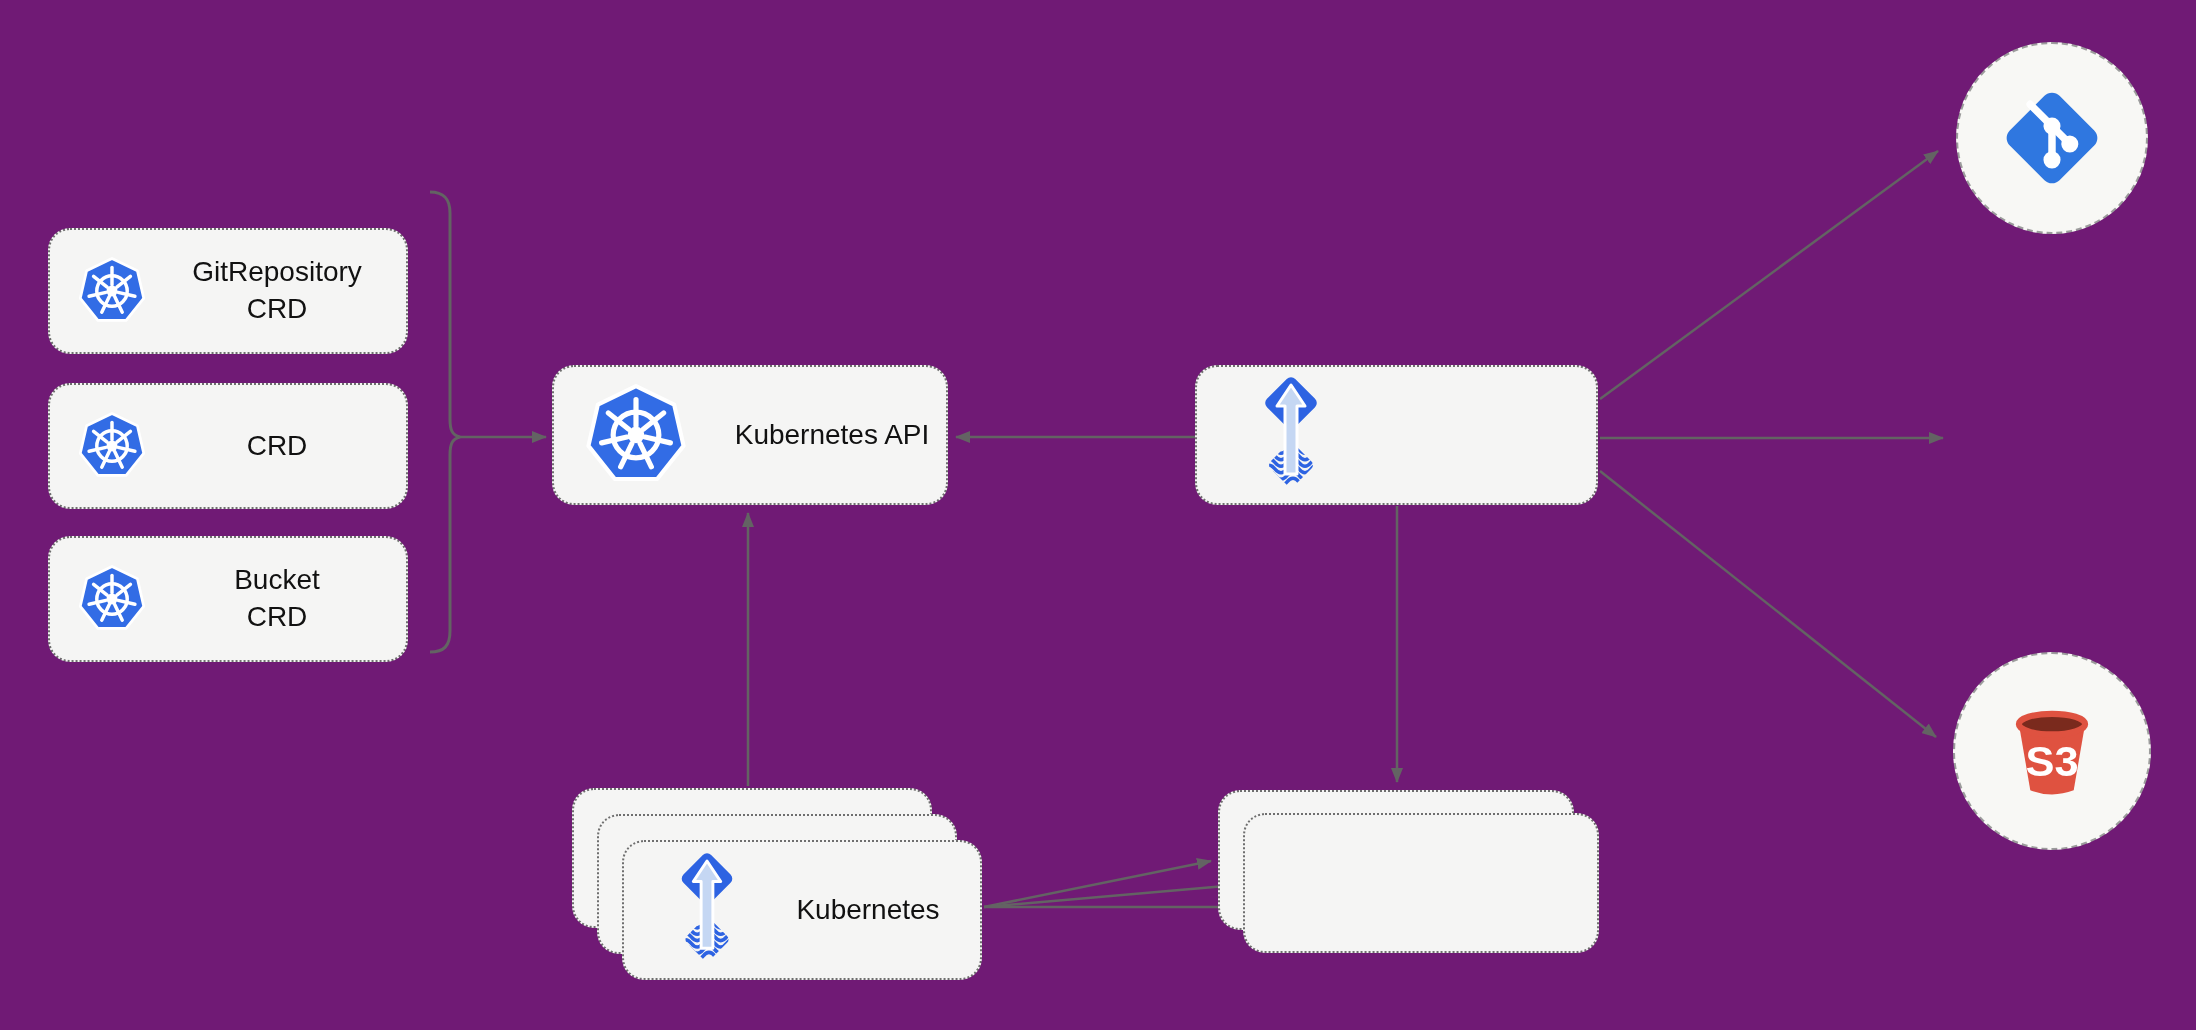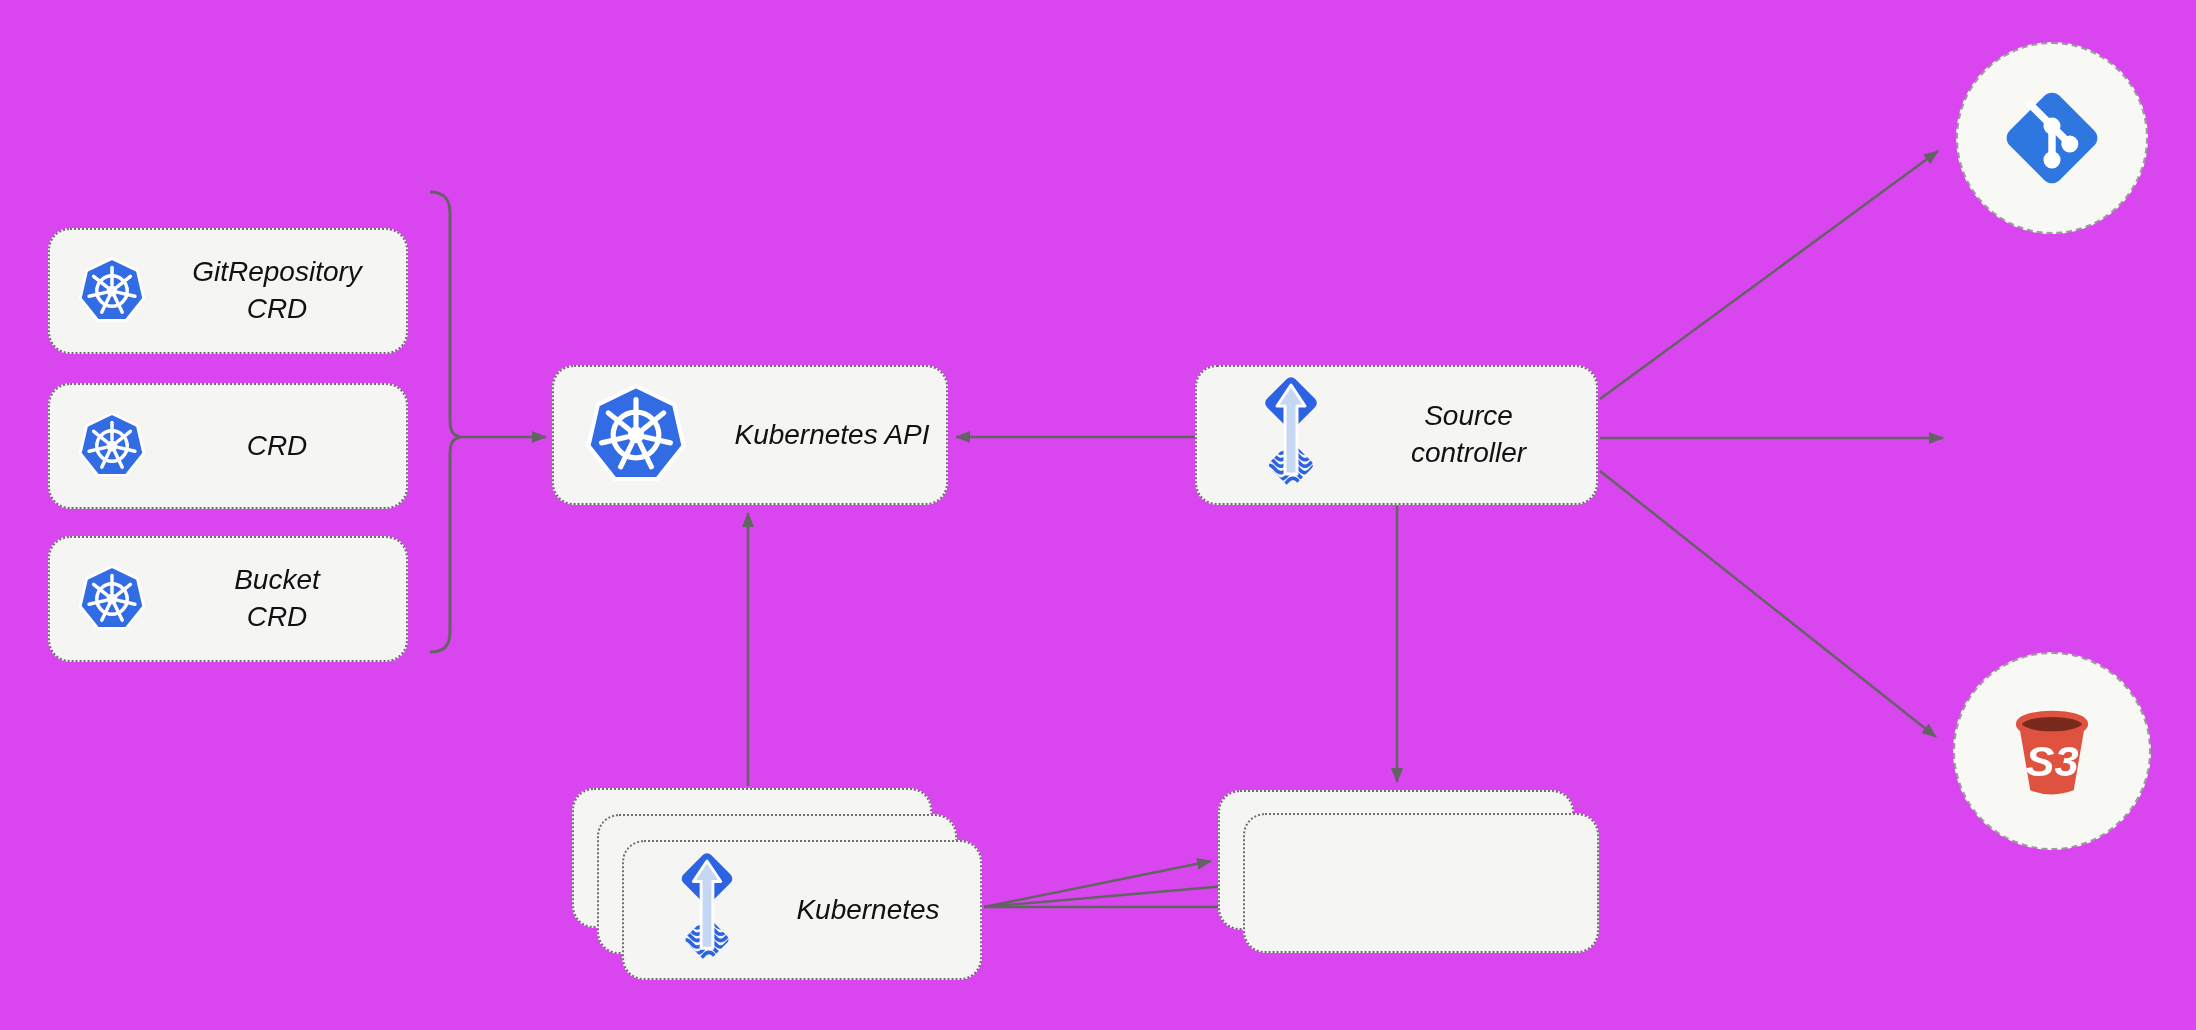--- a/index.html
+++ b/index.html
@@ -13,22 +13,22 @@
     --c-layers:#3D82E8;
     --c-line:#636363;
     --c-box-fill:#F5F5F4;
     --c-box-border:#6E6E6E;
     --c-circle-fill:#F8F8F5;
     --c-circle-border:#9C9C9C;
     --c-text:#111111;
   }
   html,body{margin:0;padding:0;background:#ffffff;}
   #canvas{
-    position:relative;width:2196px;height:1030px;background:#d946ef;overflow:hidden;
-    font-family:"Liberation Sans",sans-serif;color:var(--c-text);font-style:italic;
+    position:relative;width:2196px;height:1030px;background:#701a75;overflow:hidden;
+    font-family:"Liberation Sans",sans-serif;color:var(--c-text);
   }
   .node{
     position:absolute;box-sizing:border-box;
     background:var(--c-box-fill);
     border:2px dotted var(--c-box-border);
     border-radius:22px;
     display:flex;align-items:center;
   }
   .node .icon{flex:0 0 auto;display:flex;align-items:center;justify-content:center;}
   .node .lbl{flex:1 1 auto;text-align:center;font-size:28px;line-height:1.32;font-weight:400;}
@@ -181,24 +181,20 @@
           <path d="M22,70 c4,-5 8,-5 12,0 c4,5 8,5 12,0 c4,-5 8,-5 12,0 c4,5 8,5 12,0 c4,-5 8,-5 12,0"></path>
           <path d="M22,76.5 c4,-5 8,-5 12,0 c4,5 8,5 12,0 c4,-5 8,-5 12,0 c4,5 8,5 12,0 c4,-5 8,-5 12,0"></path>
           <path d="M22,83 c4,-5 8,-5 12,0 c4,5 8,5 12,0 c4,-5 8,-5 12,0 c4,5 8,5 12,0 c4,-5 8,-5 12,0"></path>
           <path d="M22,89.5 c4,-5 8,-5 12,0 c4,5 8,5 12,0 c4,-5 8,-5 12,0 c4,5 8,5 12,0 c4,-5 8,-5 12,0"></path>
           <path d="M22,96 c4,-5 8,-5 12,0 c4,5 8,5 12,0 c4,-5 8,-5 12,0 c4,5 8,5 12,0 c4,-5 8,-5 12,0"></path>
           <path d="M22,102.5 c4,-5 8,-5 12,0 c4,5 8,5 12,0 c4,-5 8,-5 12,0 c4,5 8,5 12,0 c4,-5 8,-5 12,0"></path>
           <path d="M22,109 c4,-5 8,-5 12,0 c4,5 8,5 12,0 c4,-5 8,-5 12,0 c4,5 8,5 12,0 c4,-5 8,-5 12,0"></path>
         </g>
         <path d="M50,12 L64,33 L56,33 L56,101 L44,101 L44,33 L36,33 Z" fill="var(--c-flux-arrow)" stroke="#fff" stroke-width="3" stroke-linejoin="round"></path>
       </svg>
-    </span>
-    <span class="lbl lbl-lg">
-      <div>Source</div>
-      <div>controller</div>
     </span>
   </div>
 
   <div class="stack" style="left:572px;top:788px;width:360px;height:140px;"></div>
   <div class="stack" style="left:597px;top:814px;width:360px;height:140px;"></div>
   <div class="node" style="left:622px;top:840px;width:360px;height:140px;">
     <span class="icon" style="margin-left:34px;">
       <svg width="98" height="122" viewBox="0 0 100 124">
         <defs>
           <clipPath id="fluxclip-con">

